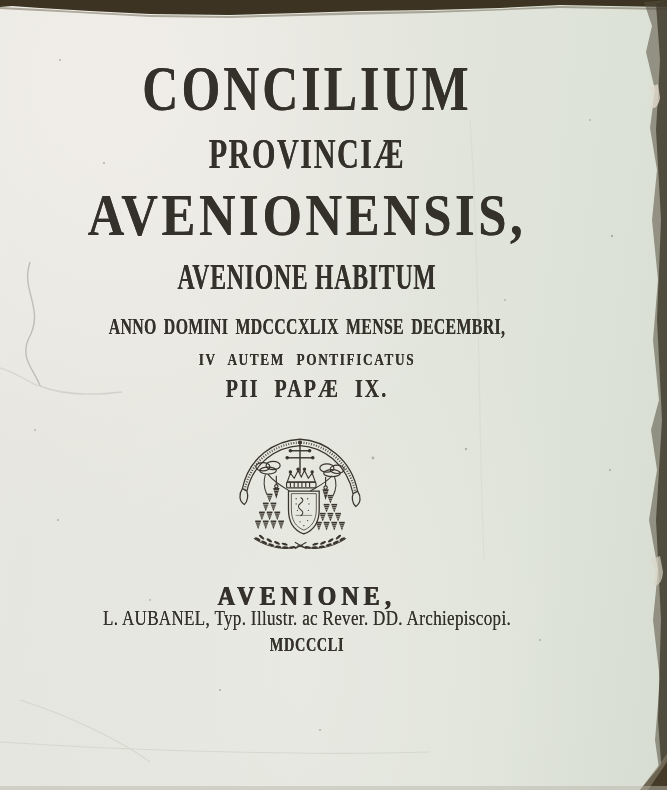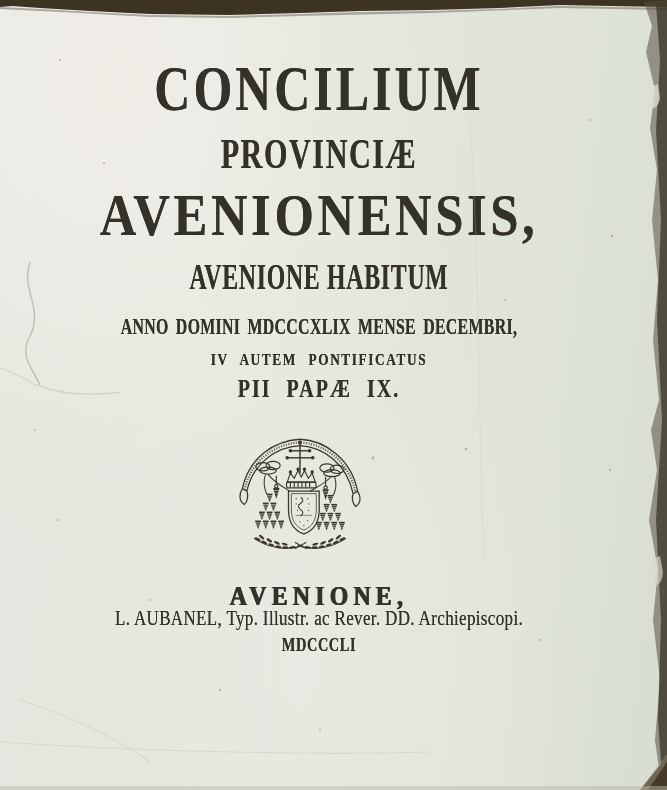--- a/index.html
+++ b/index.html
@@ -11,21 +11,21 @@
   
   .paper{
     position:absolute;left:0;top:0;width:667px;height:790px;
     background:
       radial-gradient(ellipse at 18% 10%, rgba(243,239,234,.85), rgba(243,239,234,0) 48%),
       radial-gradient(ellipse at 45% 85%, rgba(238,238,232,.55), rgba(238,238,232,0) 55%),
       linear-gradient(97deg, rgba(233,231,226,.55) 0%, rgba(221,226,215,.75) 78%, rgba(213,218,207,.8) 100%),
       #e3e6dd;
   }
   
-  .textcol{position:absolute;left:14px;top:0;width:610px;height:790px;z-index:3;}
+  .textcol{position:absolute;left:2px;top:0;width:610px;height:790px;z-index:3;}
   .tl{
     position:absolute;left:0;width:100%;text-align:center;
     color:#34312a;line-height:1;white-space:nowrap;
     transform-origin:50% 0;
     text-shadow:0 0 .5px rgba(52,49,42,.85);
   }
   .t1{top:57px;font-size:64px;font-weight:bold;letter-spacing:.06em;transform:scaleX(.78);}
   .t2{top:133px;font-size:42px;font-weight:bold;letter-spacing:.05em;transform:scaleX(.72);}
   .t3{top:186px;font-size:59px;font-weight:bold;letter-spacing:.07em;transform:scaleX(.86);}
   .t4{top:260px;font-size:35px;font-weight:bold;letter-spacing:.03em;transform:scaleX(.68);}

